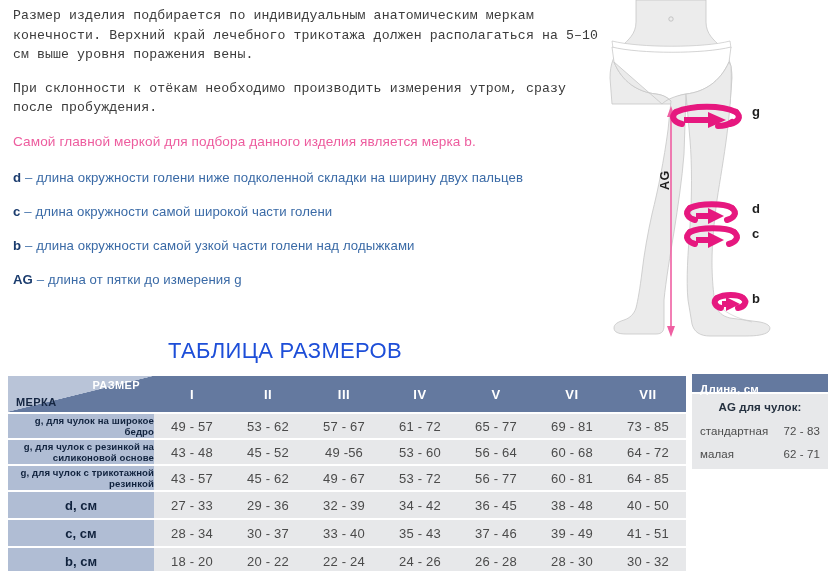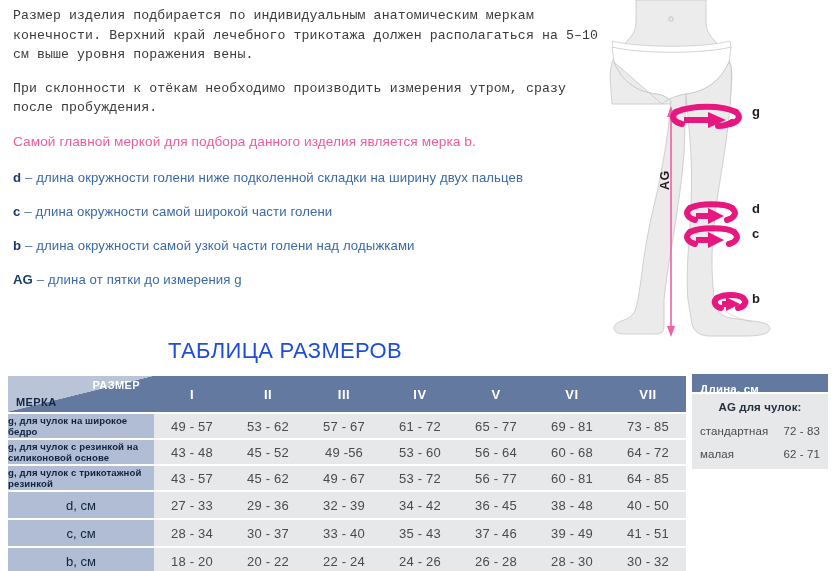--- a/index.html
+++ b/index.html
@@ -170,32 +170,32 @@
     height: 36px;
     vertical-align: middle;
     letter-spacing: 0.5px;
   }
 
   .row-label {
     background: #b0bdd4;
     color: #10223d;
     font-size: 9.6px;
     font-weight: bold;
-    text-align: left;
+    text-align: right;
     line-height: 11.5px;
     padding: 4px 6px;
     height: 24px;
     vertical-align: middle;
     letter-spacing: 0.1px;
   }
   .row-label-big {
     background: #b0bdd4;
     color: #10223d;
     font-size: 13px;
-    font-weight: normal;
+    font-weight: bold;
     text-align: center;
     height: 26px;
     vertical-align: middle;
   }
   .val-cell {
     background: #e7e8ea;
     color: #4b4b4b;
     font-size: 13px;
     text-align: center;
     vertical-align: middle;

